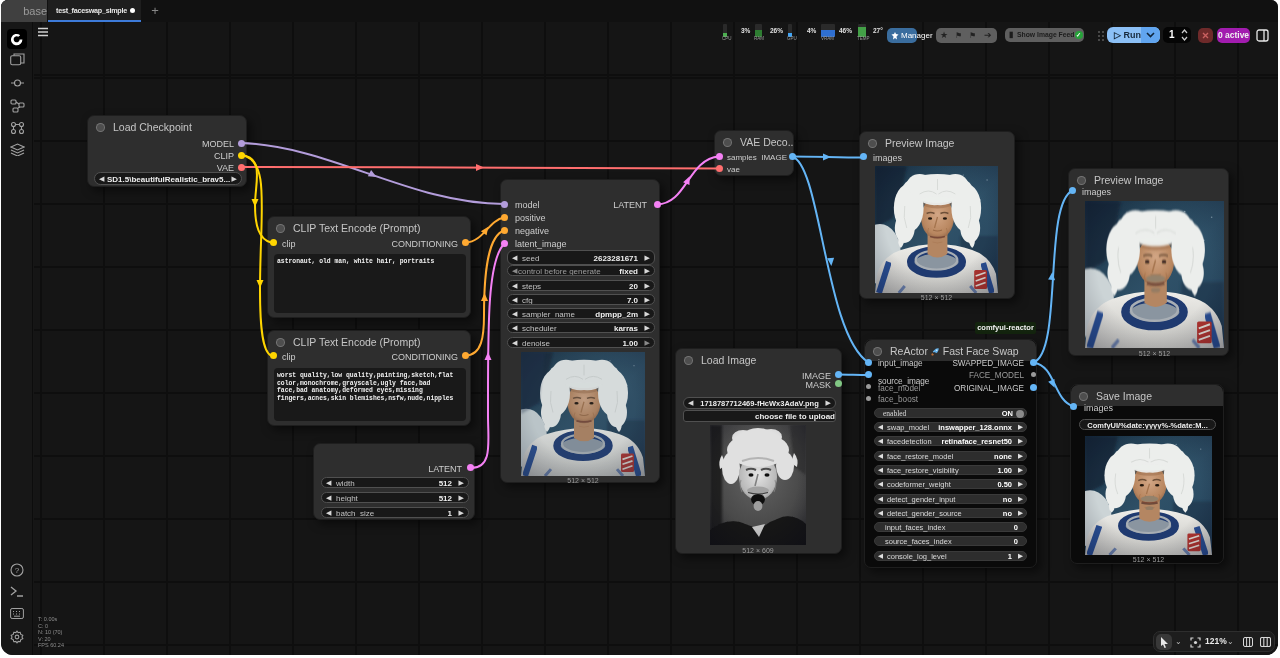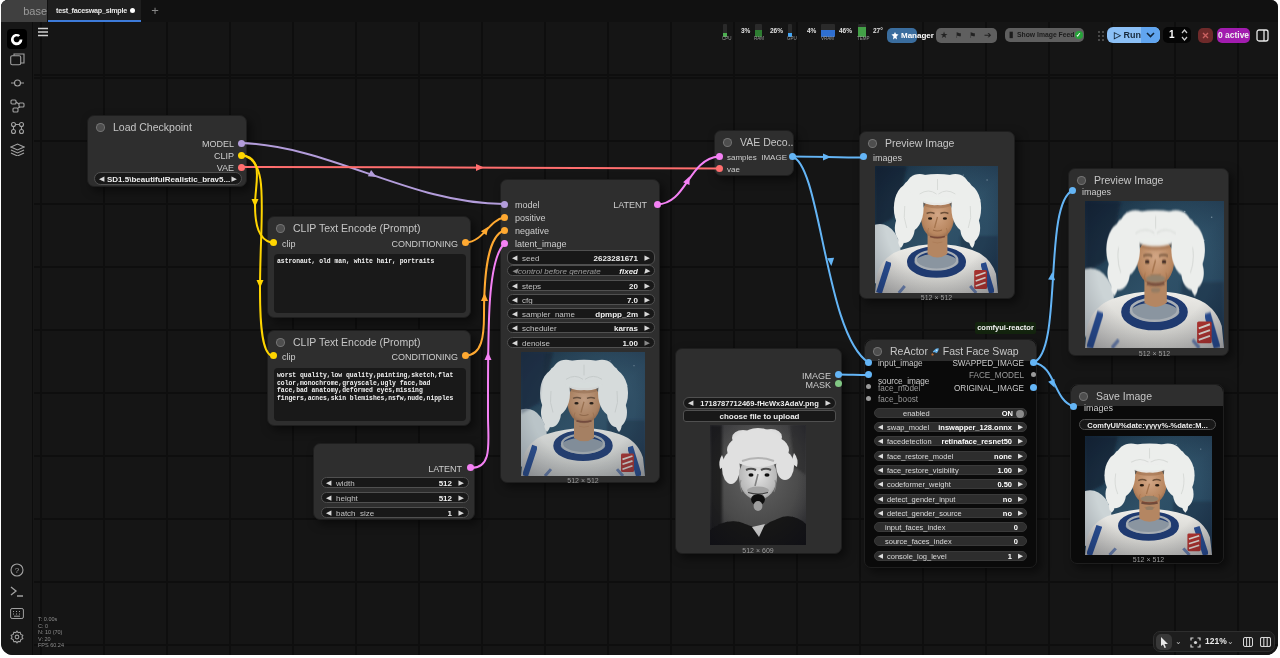--- a/index.html
+++ b/index.html
@@ -320,21 +320,21 @@
     <div class="slot" style="left:14px;top:32px;">positive</div>
     <div class="slot" style="left:14px;top:45px;">negative</div>
     <div class="slot" style="left:14px;top:58px;">latent_image</div>
     <div class="slot out" style="right:12px;top:19px;width:60px;">LATENT</div>
     <div class="widget" style="left:6px;top:70px;width:148px;height:15px;">
       <span class="la">◀</span>
           <span class="wl">seed</span>
           <span class="wv">2623281671</span>
           <span class="ra">▶</span>
     </div>
-    <div class="widget" style="left:6px;top:85px;width:148px;height:11px;font-style:italic;">
+    <div class="widget" style="left:6px;top:85px;width:148px;height:11px;">
       <span class="la" style="color:#8a8a8a;">◀</span>
           <span class="wl" style="left:10px;color:#9f9f9f;">control before generate</span>
           <span class="wv">fixed</span>
           <span class="ra">▶</span>
     </div>
     <div class="widget" style="left:6px;top:100px;width:148px;height:11px;">
       <span class="la">◀</span>
           <span class="wl">steps</span>
           <span class="wv">20</span>
           <span class="ra">▶</span>
@@ -378,29 +378,30 @@
     <div class="ntitle">VAE Deco...</div>
     <div class="slot" style="left:12px;top:21px;font-size:8px;">samples</div>
     <div class="slot" style="left:12px;top:33px;font-size:8px;">vae</div>
     <div class="slot out" style="right:6px;top:21px;width:34px;font-size:8px;">IMAGE</div>
   </div>
   <div class="dot" style="left:715px;top:153px;background:#f481f4;"></div>
   <div class="dot" style="left:715px;top:165px;background:#ff6e6e;"></div>
   <div class="dot" style="left:788px;top:153px;background:#64b5f6;"></div>
 
   <div class="node" style="left:674px;top:348px;width:167px;height:206px;">
+    <div class="ntitle">Load Image</div>
     <div class="slot out" style="right:10px;top:21px;width:60px;">IMAGE</div>
     <div class="slot out" style="right:10px;top:30px;width:60px;">MASK</div>
     <div class="widget" style="left:7px;top:48px;width:153px;height:12px;border-radius:6px;">
       <span class="la">◀</span>
           <span style="position:absolute;left:12px;right:12px;text-align:center;top:50%;transform:translateY(-50%);font-weight:bold;color:#ededed;font-size:7.5px;">1718787712469-fHcWx3AdaV.png</span>
           <span class="ra">▶</span>
     </div>
     <div class="widget" style="left:7px;top:61px;width:153px;height:12px;border-radius:3px;">
-      <span style="position:absolute;left:0;right:0;text-align:center;top:50%;transform:translateY(-50%);font-weight:bold;color:#ededed;font-size:8px;">choose file to upload</span>
+      <span style="position:absolute;left:0;right:0;text-align:right;top:50%;transform:translateY(-50%);font-weight:bold;color:#ededed;font-size:8px;">choose file to upload</span>
     </div>
     <div class="imgbox" style="left:34px;top:76px;width:96px;height:120px;" id="img-ein"><svg width="96" height="120">
             <use href="#einstein"></use>
           </svg></div>
     <div class="imgcap" style="left:34px;top:198px;width:96px;">512 × 609</div>
   </div>
   <div class="dot" style="left:834px;top:371px;background:#64b5f6;"></div>
   <div class="dot" style="left:834px;top:380px;background:#81c784;"></div>
 
   <div class="node" style="left:858px;top:131px;width:156px;height:168px;">
@@ -422,21 +423,21 @@
             <path d="M1.5,7 L1,9 L3,8.5" stroke="#e8833a" stroke-width="1" fill="none"></path>
           </svg> Fast Face Swap</div>
     <div class="slot" style="left:13px;top:18px;font-size:8.2px;">input_image</div>
     <div class="slot" style="left:13px;top:36px;font-size:8.2px;">source_image</div>
     <div class="slot" style="left:13px;top:43px;color:#9a9a9a;font-size:8.2px;">face_model</div>
     <div class="slot" style="left:13px;top:54px;color:#9a9a9a;font-size:8.2px;">face_boost</div>
     <div class="slot out" style="right:12px;top:18px;width:110px;font-size:8.2px;">SWAPPED_IMAGE</div>
     <div class="slot out" style="right:12px;top:30px;width:110px;color:#9a9a9a;font-size:8.2px;">FACE_MODEL</div>
     <div class="slot out" style="right:12px;top:43px;width:110px;font-size:8.2px;">ORIGINAL_IMAGE</div>
     <div class="wg2" style="top:68px;">
-          <span class="wl2" style="left:28px;">enabled</span>
+          <span class="wl2" style="left:8px;font-family:Liberation Serif, serif;">enabled</span>
           <span class="wv2" style="right:13px;">ON</span>
           <span style="position:absolute;right:2px;top:1px;width:8px;height:8px;border-radius:50%;background:#8a8a8a;"></span>
         </div>
     <div class="wg2" style="top:82px;">
           <span class="la2">◀</span>
           <span class="wl2">swap_model</span>
           <span class="wv2">inswapper_128.onnx</span>
           <span class="ra2">▶</span>
         </div>
     <div class="wg2" style="top:96px;">
@@ -562,21 +563,21 @@
         <div class="gpct" style="left:19px;">46%</div>
     </div>
     <div class="gauge" style="left:856px;top:24px;width:28px;height:17px;">
       <div class="gbar" style="left:1px;width:8px;">
           <div class="gfill" style="height:75%;background:#43a047;"></div>
         </div>
       <div class="glab" style="left:0px;">TEMP</div>
         <div class="gpct" style="left:16px;">27°</div>
     </div>
 
-    <div class="tbtn" style="left:886px;top:28px;width:30px;height:15px;background:#3a6d9e;color:#fff;font-weight:bold;line-height:15px;font-size:8px;white-space:nowrap;">
+    <div class="tbtn" style="left:886px;top:28px;width:30px;height:15px;background:#3a6d9e;color:#fff;font-weight:normal;line-height:15px;font-size:8px;white-space:nowrap;">
         <svg style="position:absolute;left:4px;top:3.5px;" width="8" height="8" viewBox="0 0 8 8">
           <path d="M4,0 L5,2 L7.5,2.5 L5.5,4.5 L6,7.5 L4,6 L2,7.5 L2.5,4.5 L0.5,2.5 L3,2 Z" fill="#fff"></path>
         </svg>
         <span style="position:absolute;left:14px;">Manager</span>
       </div>
 
     <div class="tbtn" style="left:935px;top:28px;width:61px;height:15px;background:#5f5f5f;color:#222;line-height:15px;">
       <span style="position:absolute;left:4px;font-size:9px;">★</span>
       <span style="position:absolute;left:19px;font-size:8px;">⚑</span>
       <span style="position:absolute;left:33px;font-size:8px;">⚑</span>

